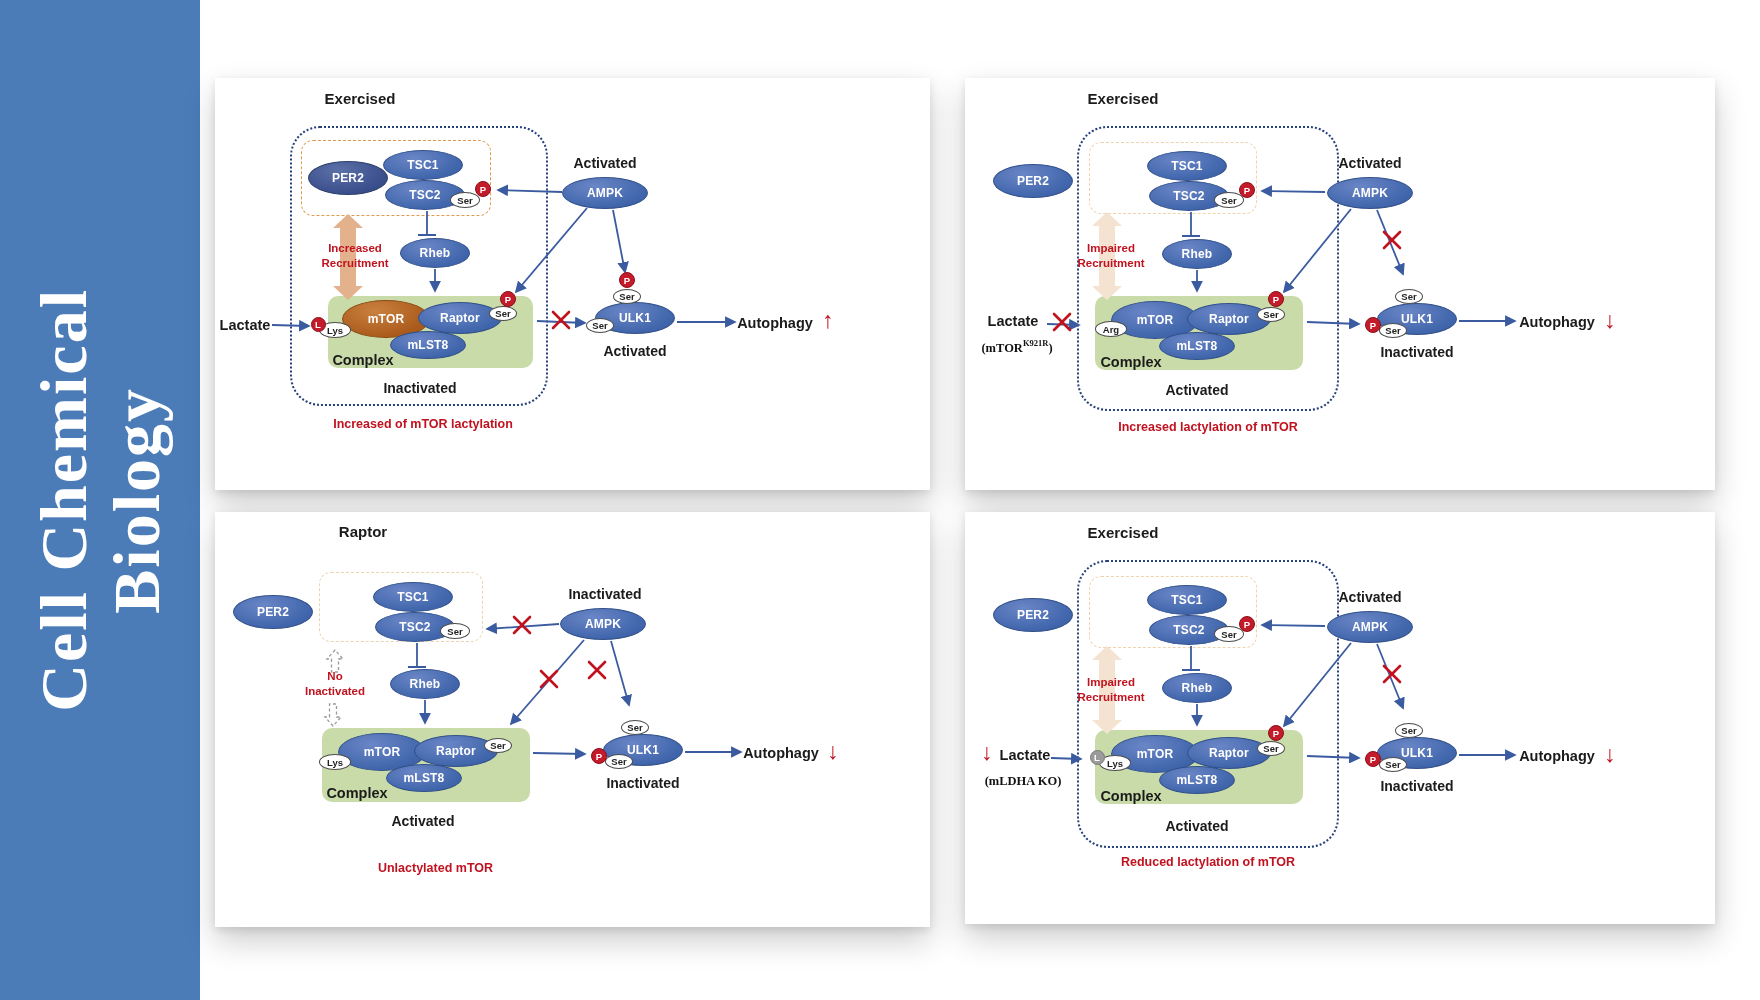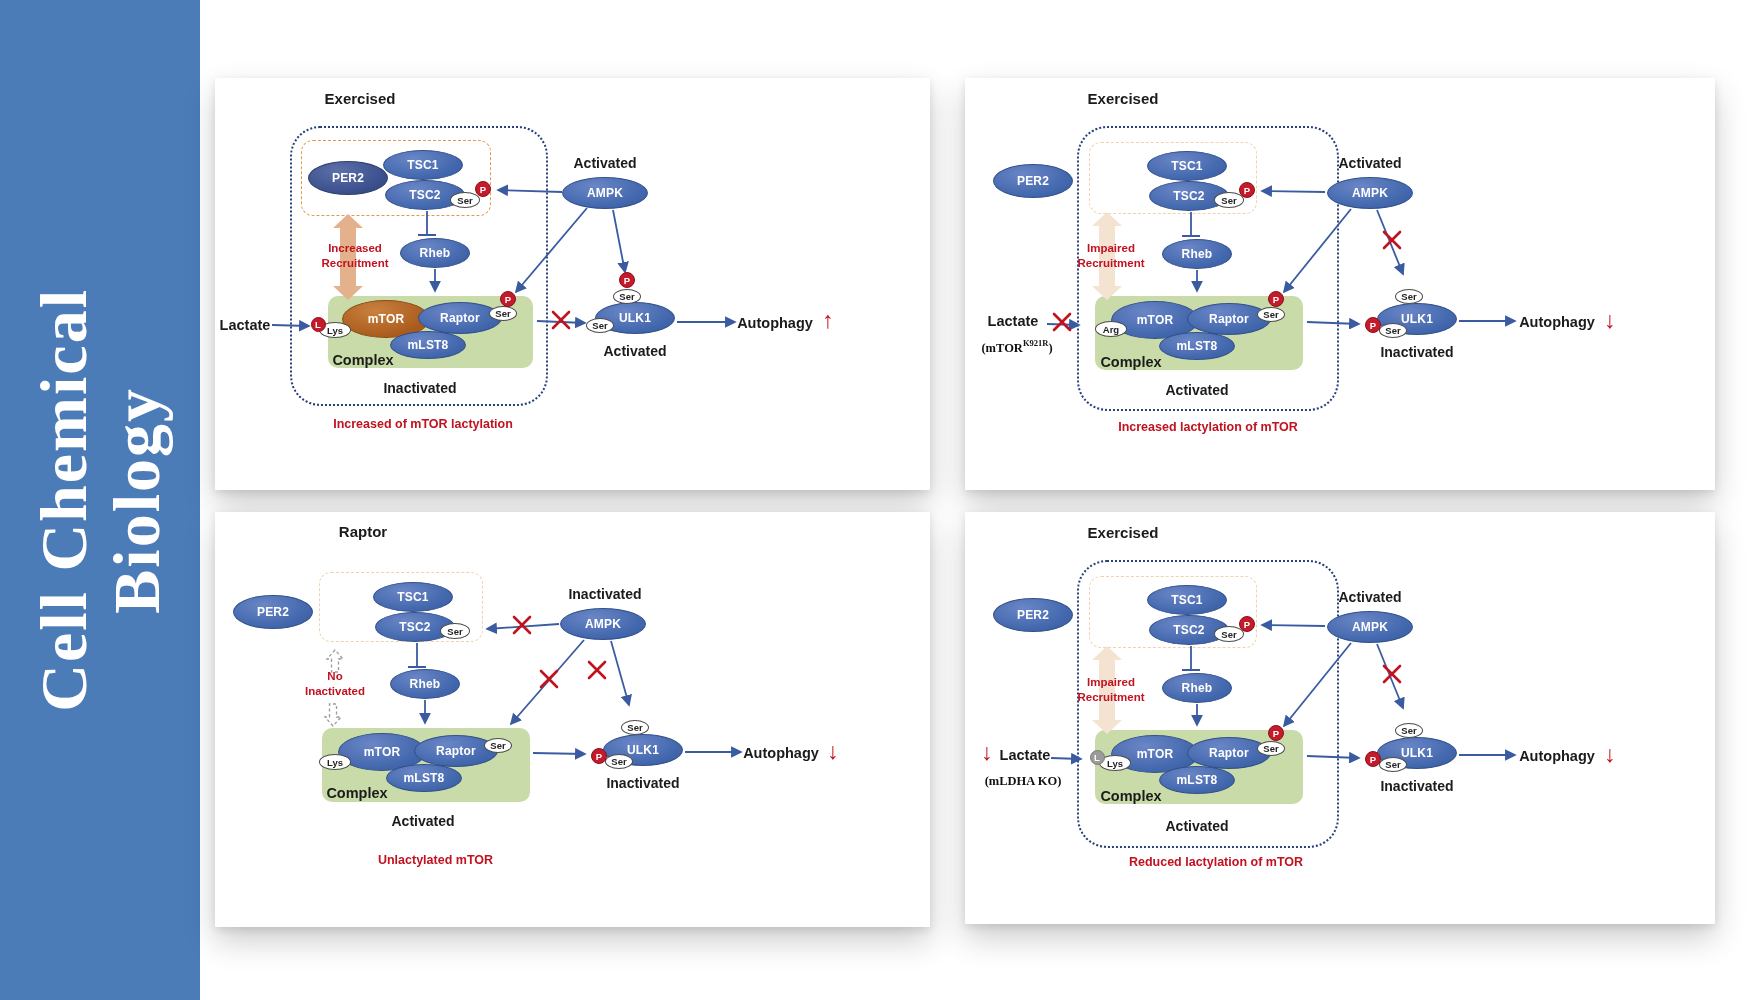--- a/index.html
+++ b/index.html
@@ -202,21 +202,21 @@
       <div class="pmark pmark-red" style="left: 376px; top: 236px; width: 16px; height: 16px;">P</div>
       <div class="txt t-title" style="left: 148px; top: 19px;">Raptor</div>
       <div class="txt t-status" style="left: 390px; top: 82px;">Inactivated</div>
       <div class="txt t-redlabel" style="left: 120px; top: 172px;">No
 Inactivated</div>
       <div class="txt t-bold" style="left: 142px; top: 281px;">Complex</div>
       <div class="txt t-status" style="left: 208px; top: 309px;">Activated</div>
       <div class="txt t-status" style="left: 428px; top: 271px;">Inactivated</div>
       <div class="txt t-bold" style="left: 566px; top: 241px;">Autophagy</div>
       <div class="txt t-glyph" style="left: 618px; top: 239px;">↓</div>
-      <div class="txt t-caption" style="left: 214px; top: 348px; padding-left: 13px;">Unlactylated mTOR</div>
+      <div class="txt t-caption" style="left: 214px; top: 356px; padding-left: 13px;">Unlactylated mTOR</div>
     </div>
     <div class="panel" style="left: 965px; top: 512px; width: 750px; height: 412px;">
       <div class="box box-dotted" style="left: 112px; top: 48px; width: 262px; height: 288px;"></div>
       <div class="box box-dashed-pale" style="left: 124px; top: 64px; width: 168px; height: 72px;"></div>
       <div class="box box-green" style="left: 130px; top: 218px; width: 208px; height: 74px;"></div>
       <svg width="750" height="412" class="layer">
         <defs>
           <marker id="ah3" viewBox="0 0 10 10" refX="8.5" refY="5" markerWidth="6.5" markerHeight="6.5" orient="auto">
             <path d="M0,0 L10,5 L0,10 z" fill="#3a5ba0"></path>
           </marker>
@@ -258,15 +258,15 @@
       <div class="txt t-glyph" style="left: 22px; top: 240px;">↓</div>
       <div class="txt t-bold" style="left: 60px; top: 243px;">Lactate</div>
       <div class="txt t-note" style="left: 58px; top: 269px;">(mLDHA KO)</div>
       <div class="txt t-redlabel" style="left: 146px; top: 178px;">Impaired
 Recruitment</div>
       <div class="txt t-bold" style="left: 166px; top: 284px;">Complex</div>
       <div class="txt t-status" style="left: 232px; top: 314px;">Activated</div>
       <div class="txt t-status" style="left: 452px; top: 274px;">Inactivated</div>
       <div class="txt t-bold" style="left: 592px; top: 244px;">Autophagy</div>
       <div class="txt t-glyph" style="left: 645px; top: 242px;">↓</div>
-      <div class="txt t-caption" style="left: 251px; top: 350px; text-align: right;">Reduced lactylation of mTOR</div>
+      <div class="txt t-caption" style="left: 243px; top: 350px; text-align: right;">Reduced lactylation of mTOR</div>
     </div>
   </div>
 
 </body></html>

